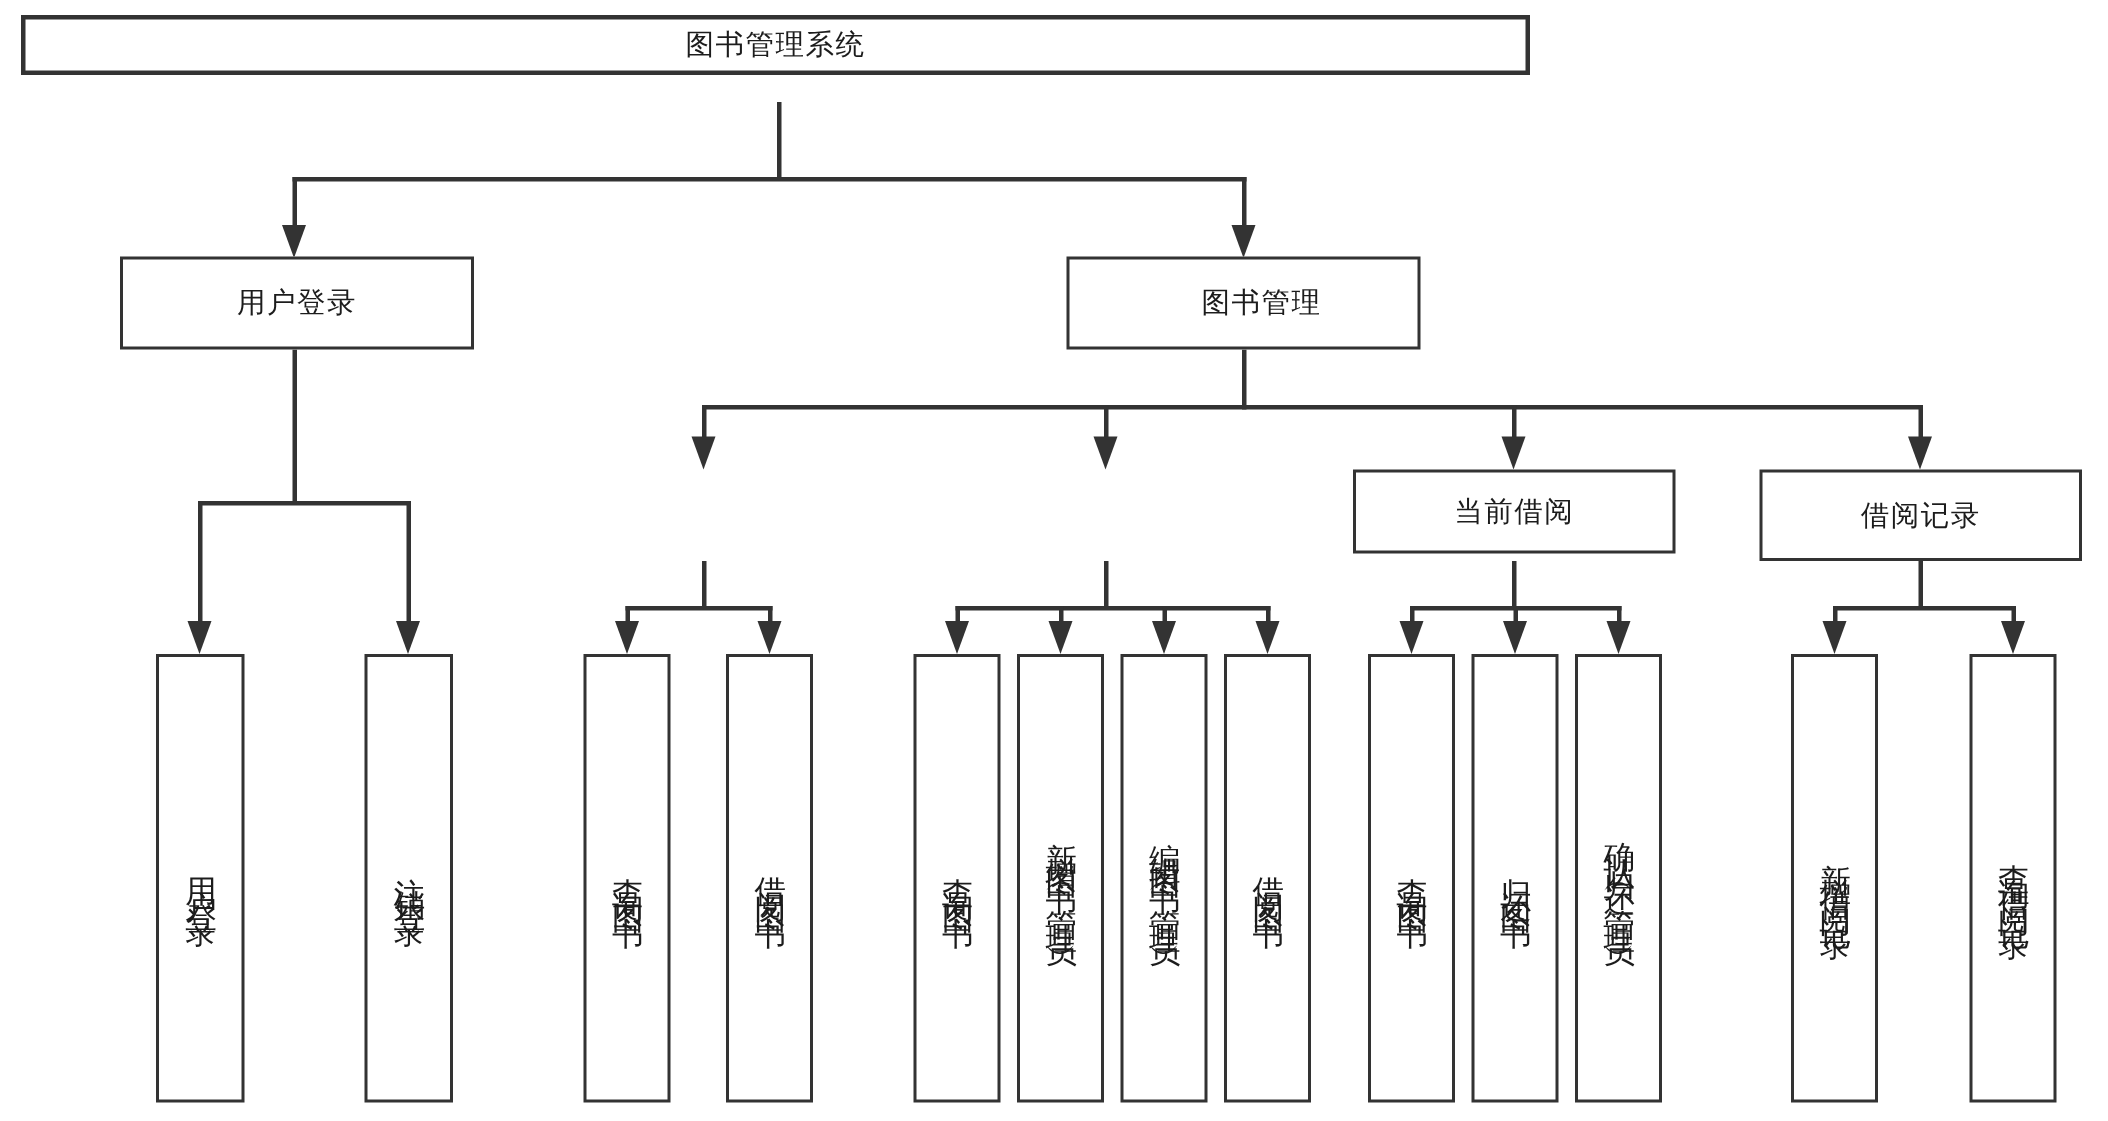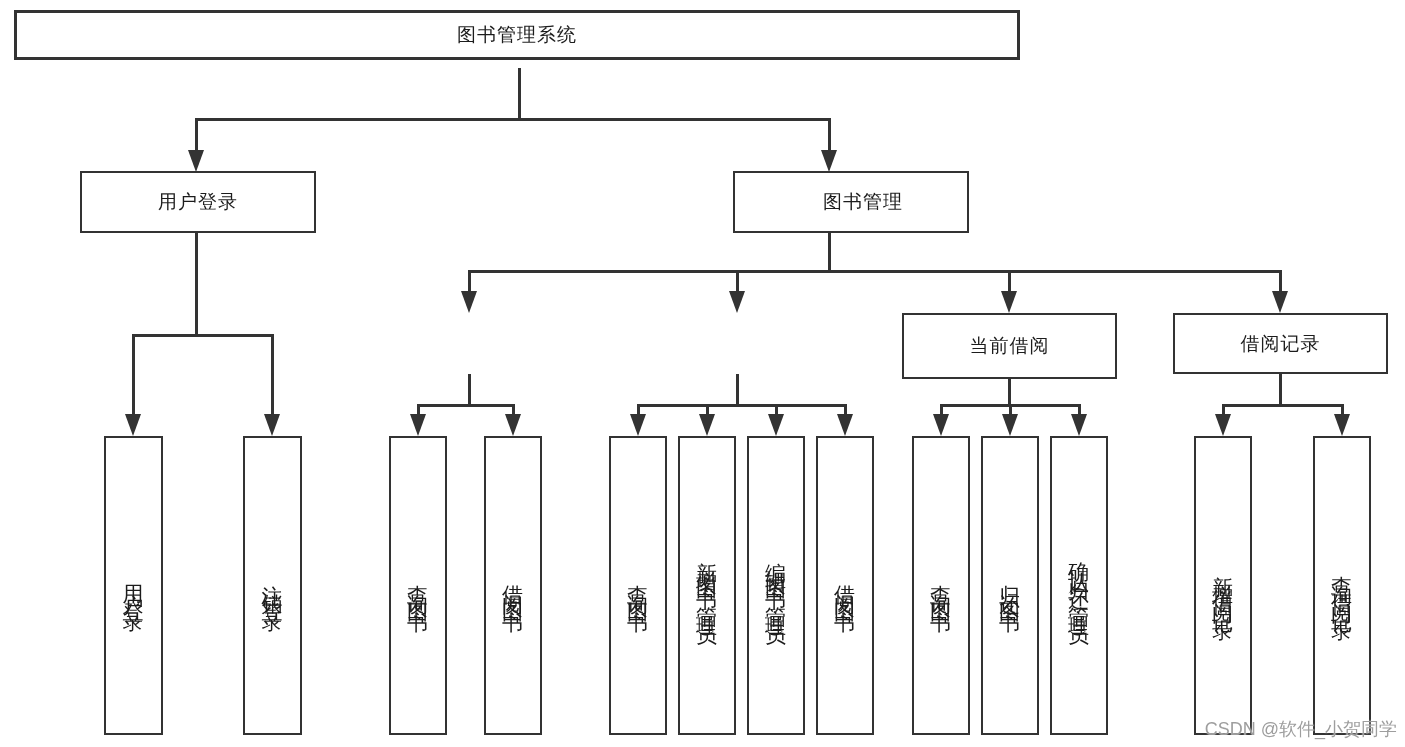--- a/index.html
+++ b/index.html
@@ -127,35 +127,35 @@
   <div class="arw" style="left:1002px;top:414px;"></div>
   <div class="arw" style="left:1071px;top:414px;"></div>
 
   <div class="ln" style="left:1279px;top:374px;width:3px;height:32px;"></div>
   <div class="ln" style="left:1222px;top:404px;width:122px;height:3px;"></div>
   <div class="ln" style="left:1222px;top:404px;width:3px;height:12px;"></div>
   <div class="ln" style="left:1341px;top:404px;width:3px;height:12px;"></div>
   <div class="arw" style="left:1215px;top:414px;"></div>
   <div class="arw" style="left:1334px;top:414px;"></div>
 
-  <div class="box" style="left:14px;top:10px;width:1006px;height:50px;border-width:3px;">
+  <div class="box" style="left:14px;top:10px;width:1006px;height:40px;border-width:3px;">
     <span class="hlabel">图书管理系统</span>
   </div>
 
   <div class="box" style="left:80px;top:171px;width:236px;height:62px;">
     <span class="hlabel">用户登录</span>
   </div>
 
-  <div class="box" style="left:733px;top:171px;width:236px;height:62px;padding-left:24px;">
+  <div class="box" style="left:711px;top:171px;width:236px;height:62px;padding-left:24px;">
     <span class="hlabel">图书管理</span>
   </div>
 
 
 
-  <div class="box" style="left:902px;top:313px;width:215px;height:66px;">
+  <div class="box" style="left:902px;top:313px;width:215px;height:56px;">
     <span class="hlabel">当前借阅</span>
   </div>
 
   <div class="box" style="left:1173px;top:313px;width:215px;height:61px;">
     <span class="hlabel">借阅记录</span>
   </div>
 
   <div class="box leaf" style="left:104px;top:436px;width:59px;height:299px;">
     <span class="vlabel">用户登录</span>
   </div>
@@ -193,15 +193,14 @@
     <span class="vlabel">确认归还（管理员）</span>
   </div>
 
   <div class="box leaf" style="left:1194px;top:436px;width:58px;height:299px;">
     <span class="vlabel">新增借阅记录</span>
   </div>
   <div class="box leaf" style="left:1313px;top:436px;width:58px;height:299px;">
     <span class="vlabel">查询借阅记录</span>
   </div>
 
-  <div class="watermark">CSDN @软件_小贺同学</div>
 
 </div>
 
 </body></html>

